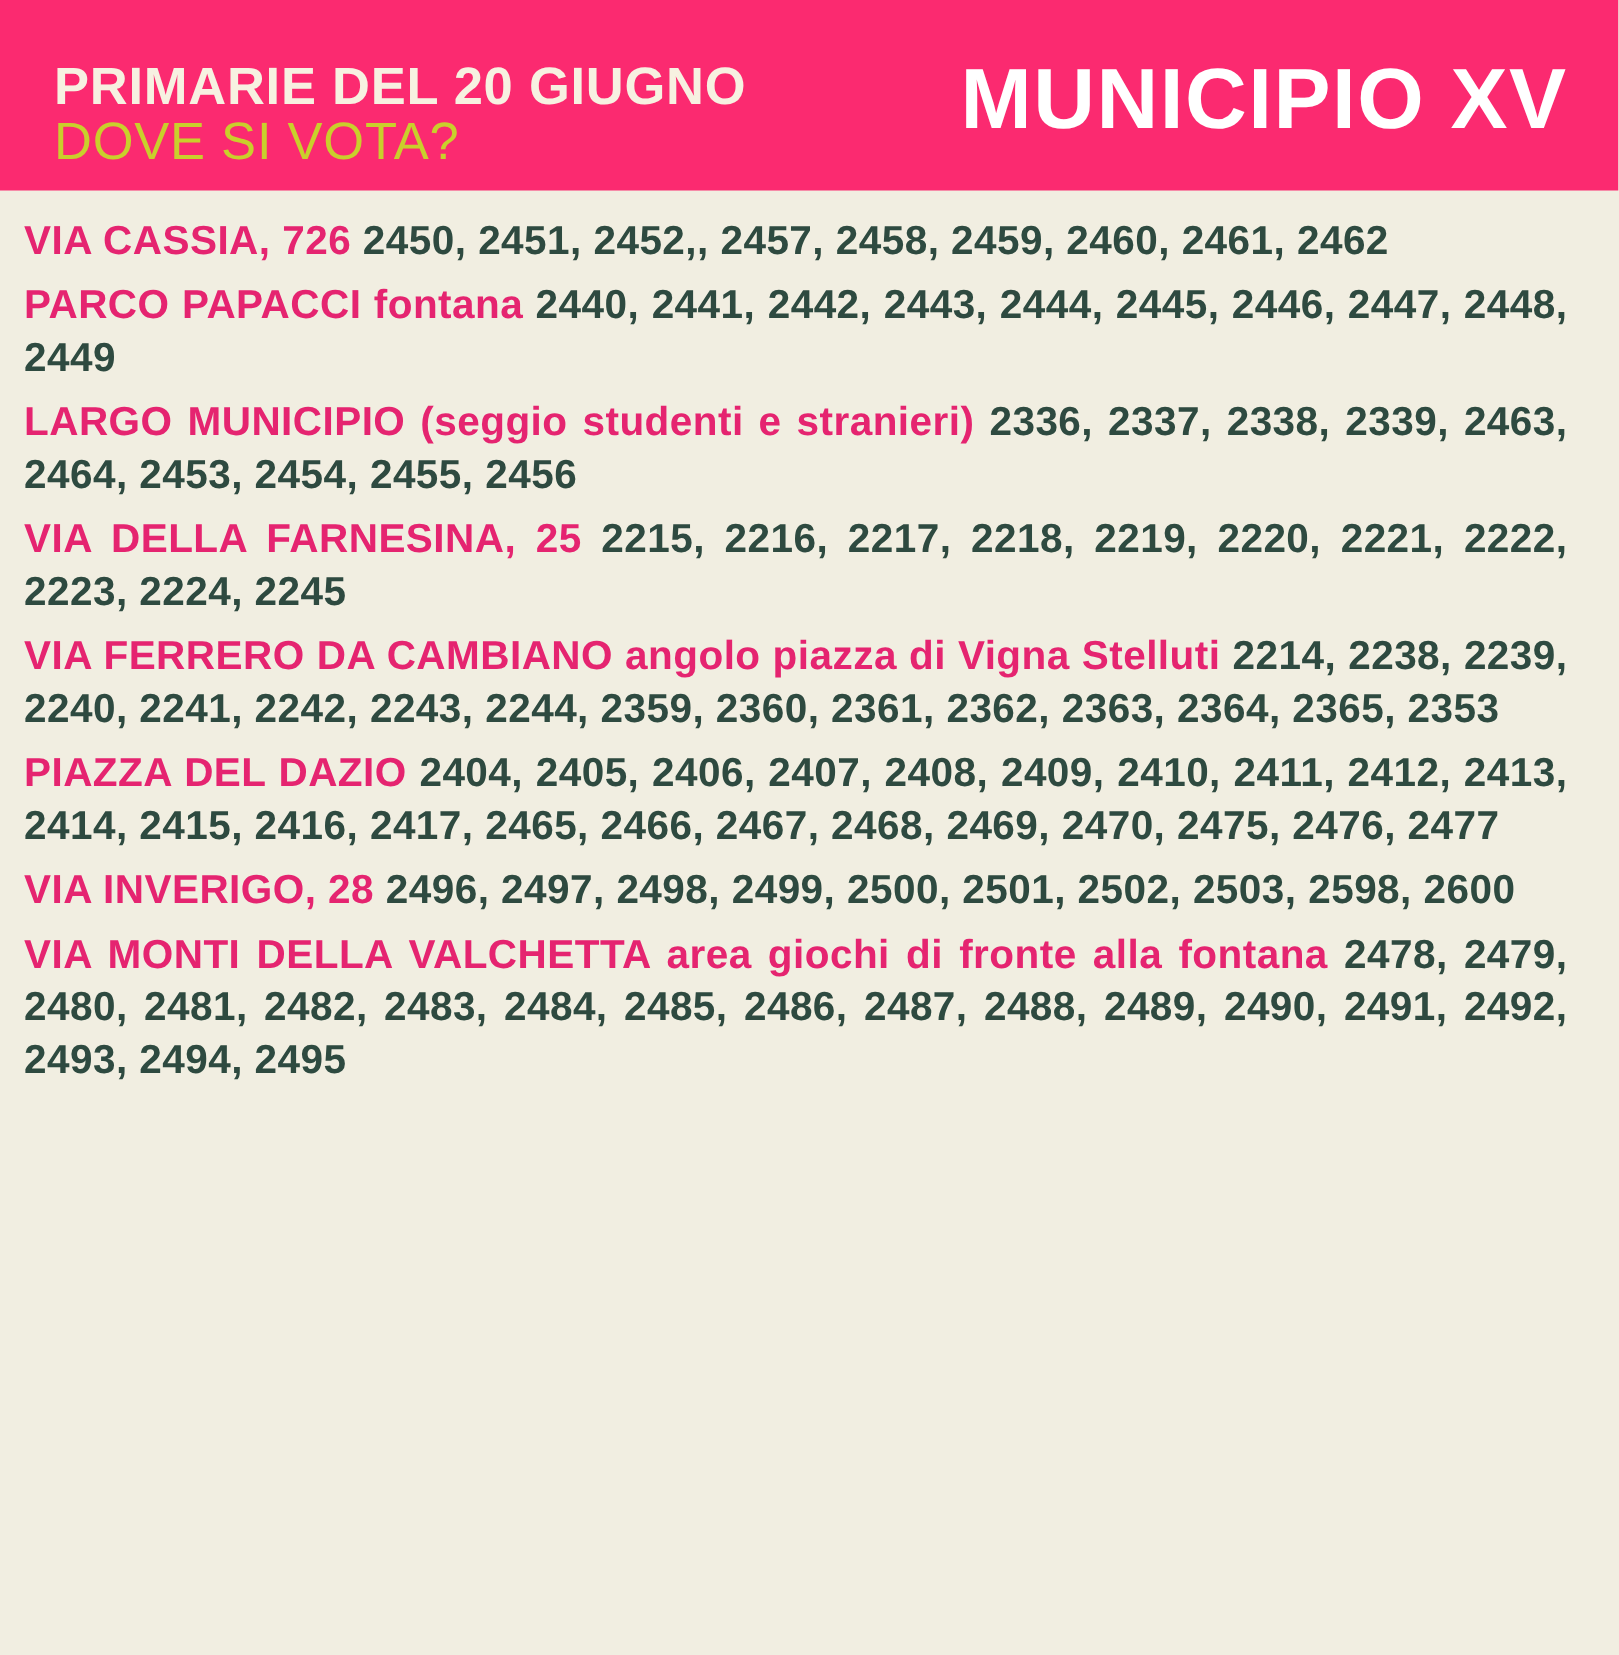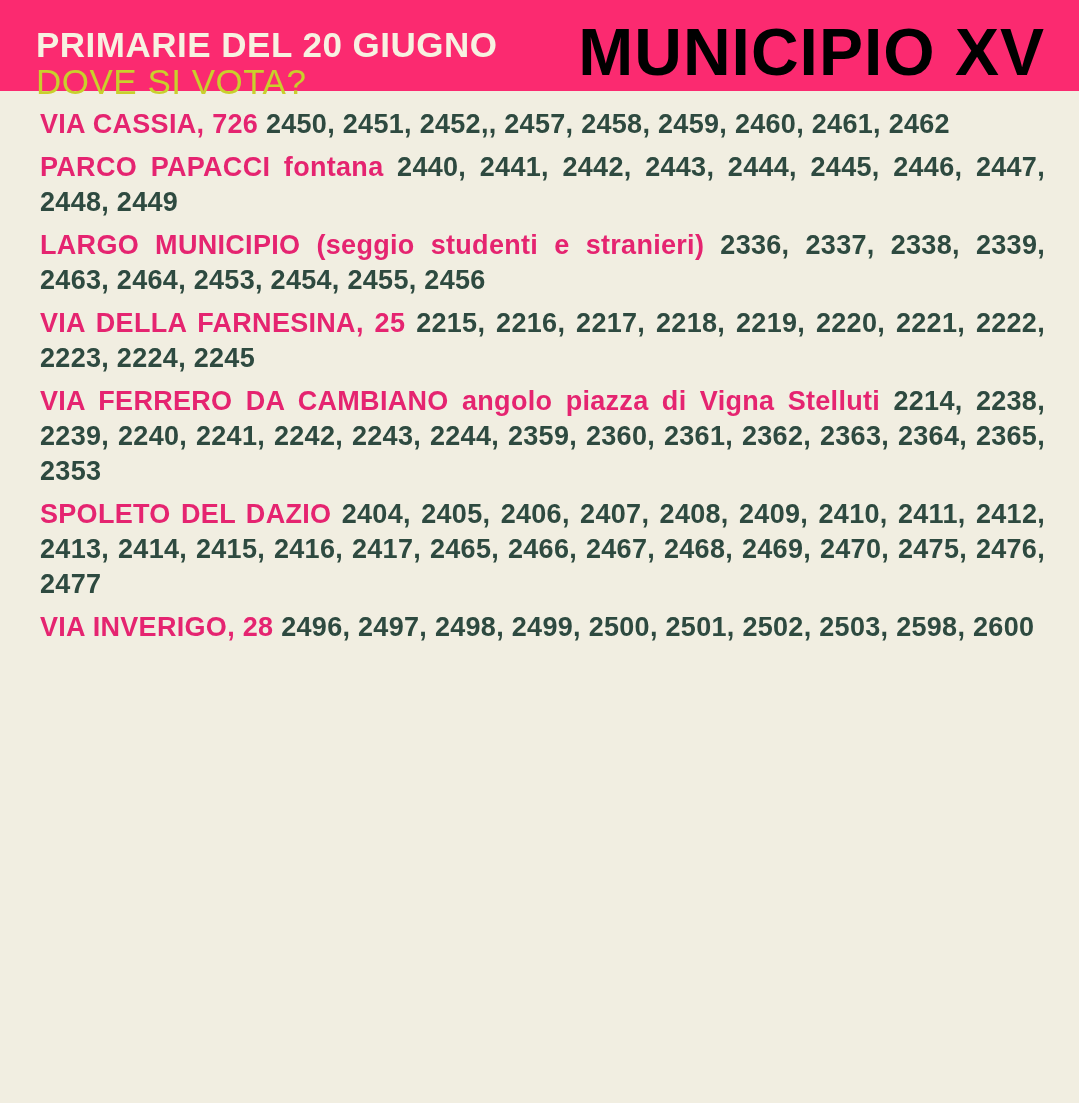--- a/index.html
+++ b/index.html
@@ -7,25 +7,25 @@
     width: 1079px;
     font-family: "Liberation Sans", sans-serif;
   }
   body {
     height: 1103px;
     background: #F1EEE1;
     overflow: hidden;
   }
   .header {
     width: 100%;
-    height: 91px;
+    height: 127px;
     background: #FB2A70;
     display: flex;
     justify-content: space-between;
-    align-items: flex-start;
+    align-items: center;
     padding: 0 34px 0 36px;
   }
   .header-left {
     padding-top: 27px;
     display: flex;
     flex-direction: column;
   }
   .title {
     color: #F7F1E1;
     font-size: 35px;
@@ -36,30 +36,30 @@
   }
   .subtitle {
     color: #C9CF2C;
     font-size: 35px;
     font-weight: normal;
     letter-spacing: 0.5px;
     line-height: 1.05;
     white-space: nowrap;
   }
   .header-right {
-    color: #000000;
-    font-size: 66px;
+    color: #ffffff;
+    font-size: 57px;
     font-weight: bold;
     letter-spacing: 1px;
     align-self: flex-end;
-    padding-bottom: 1px;
+    padding-bottom: 28px;
     white-space: nowrap;
   }
   .list {
-    padding: 16px 34px 0 40px;
+    padding: 16px 34px 0 16px;
   }
   .row {
     font-size: 27px;
     font-weight: bold;
     line-height: 35px;
     letter-spacing: 0.3px;
     text-align: justify;
     margin-bottom: 8px;
     color: #2E4A40;
   }
@@ -92,20 +92,24 @@
   </p>
   <p class="row">
     <span class="loc">VIA DELLA FARNESINA, 25</span>
     <span class="nums">2215, 2216, 2217, 2218, 2219, 2220, 2221, 2222, 2223, 2224, 2245</span>
   </p>
   <p class="row">
     <span class="loc">VIA FERRERO DA CAMBIANO angolo piazza di Vigna Stelluti</span>
     <span class="nums">2214, 2238, 2239, 2240, 2241, 2242, 2243, 2244, 2359, 2360, 2361, 2362, 2363, 2364, 2365, 2353</span>
   </p>
   <p class="row">
-    <span class="loc">SPOLETO DEL DAZIO</span>
+    <span class="loc">PIAZZA DEL DAZIO</span>
     <span class="nums">2404, 2405, 2406, 2407, 2408, 2409, 2410, 2411, 2412, 2413, 2414, 2415, 2416, 2417, 2465, 2466, 2467, 2468, 2469, 2470, 2475, 2476, 2477</span>
   </p>
   <p class="row">
     <span class="loc">VIA INVERIGO, 28</span>
     <span class="nums">2496, 2497, 2498, 2499, 2500, 2501, 2502, 2503, 2598, 2600</span>
   </p>
+  <p class="row">
+    <span class="loc">VIA MONTI DELLA VALCHETTA area giochi di fronte alla fontana</span>
+    <span class="nums">2478, 2479, 2480, 2481, 2482, 2483, 2484, 2485, 2486, 2487, 2488, 2489, 2490, 2491, 2492, 2493, 2494, 2495</span>
+  </p>
 </main>
 
 </body></html>

